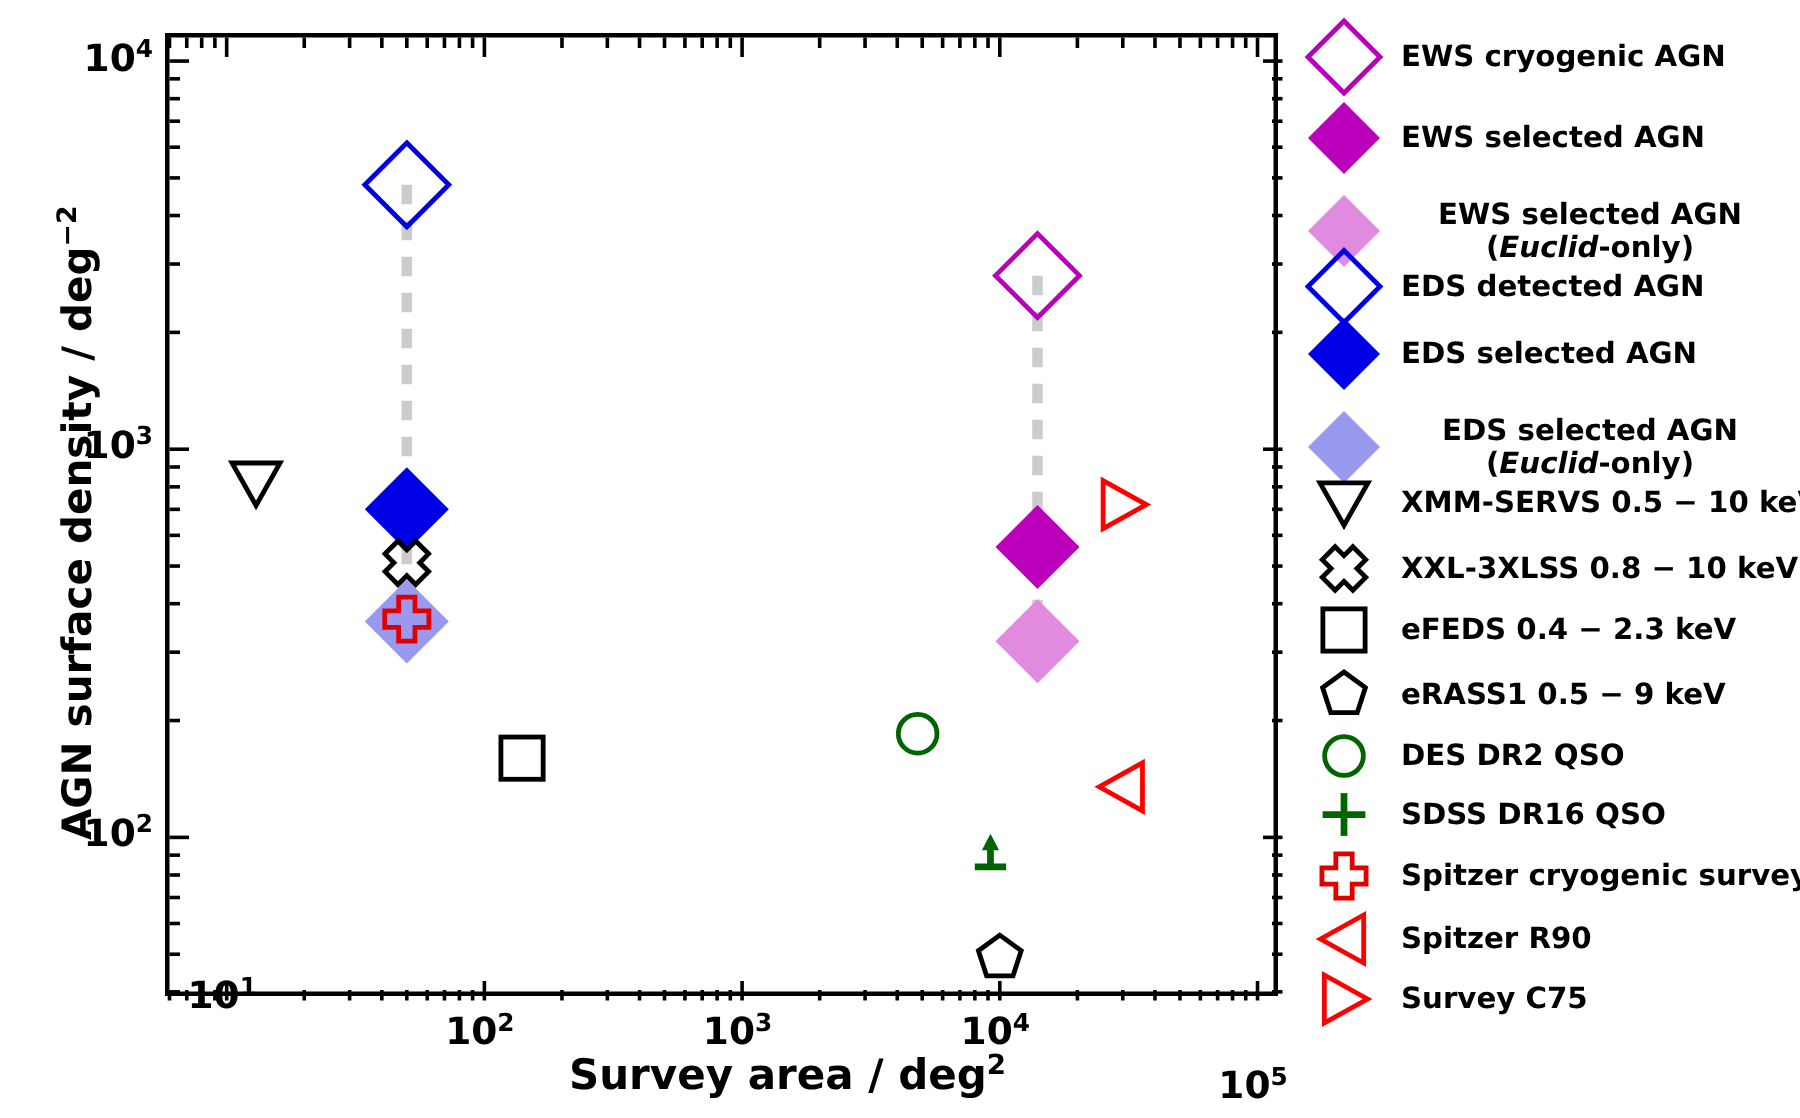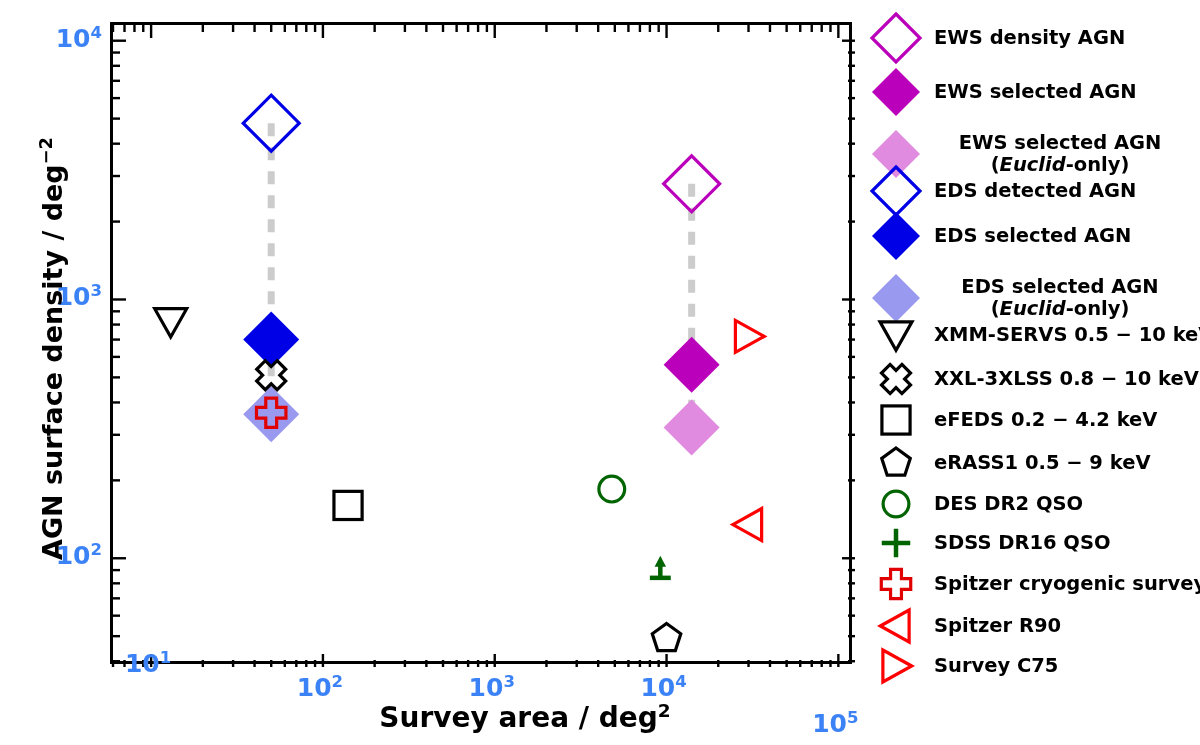--- a/index.html
+++ b/index.html
@@ -42,21 +42,21 @@
     font-size:27px;
     transform:rotate(-90deg);
     transform-origin:center center;
   }
   .sup{font-size:0.66em;vertical-align:super;}
 
   .tick-label{
     position:absolute;
     font-size:25px;
     font-weight:bold;
-    color:#3b82f6;
+    color:#000000;
     white-space:nowrap;
     font-family:"DejaVu Sans", sans-serif;
   }
   .xtick{transform:translateX(-50%);}
   .ytick{transform:translateY(-50%);text-align:right;}
 
   
   #legend{
     position:absolute;
     left:866px;top:8px;
@@ -300,21 +300,21 @@
 
   <div id="legend">
       <div class="legend-row" style="top: 30px;">
         <div class="legend-glyph">
           <svg width="62" height="52">
             <g>
               <polygon points="30,2 54,26 30,50 6,26" fill="none" stroke="#bb00bb" stroke-width="3.2"></polygon>
             </g>
           </svg>
         </div>
-        <div class="legend-text">EWS density AGN</div>
+        <div class="legend-text">EWS cryogenic AGN</div>
       </div>
       <div class="legend-row" style="top: 84px;">
         <div class="legend-glyph">
           <svg width="62" height="52">
             <g>
               <polygon points="30,2 54,26 30,50 6,26" fill="#bb00bb" stroke="#bb00bb" stroke-width="0"></polygon>
             </g>
           </svg>
         </div>
         <div class="legend-text">EWS selected AGN</div>
@@ -380,21 +380,21 @@
         <div class="legend-text">XXL-3XLSS 0.8 − 10 keV</div>
       </div>
       <div class="legend-row" style="top: 412px;">
         <div class="legend-glyph">
           <svg width="62" height="52">
             <g>
               <rect x="15.92" y="11.92" width="28.16" height="28.16" fill="none" stroke="#000000" stroke-width="3.2"></rect>
             </g>
           </svg>
         </div>
-        <div class="legend-text">eFEDS 0.2 − 4.2 keV</div>
+        <div class="legend-text">eFEDS 0.4 − 2.3 keV</div>
       </div>
       <div class="legend-row" style="top: 455px;">
         <div class="legend-glyph">
           <svg width="62" height="52">
             <g>
               <polygon points="30,11 44.265847744427305,21.36474508437579 38.8167787843871,38.135254915624216 21.183221215612903,38.135254915624216 15.734152255572695,21.36474508437579" fill="none" stroke="#000000" stroke-width="3.2"></polygon>
             </g>
           </svg>
         </div>
         <div class="legend-text">eRASS1 0.5 − 9 keV</div>

